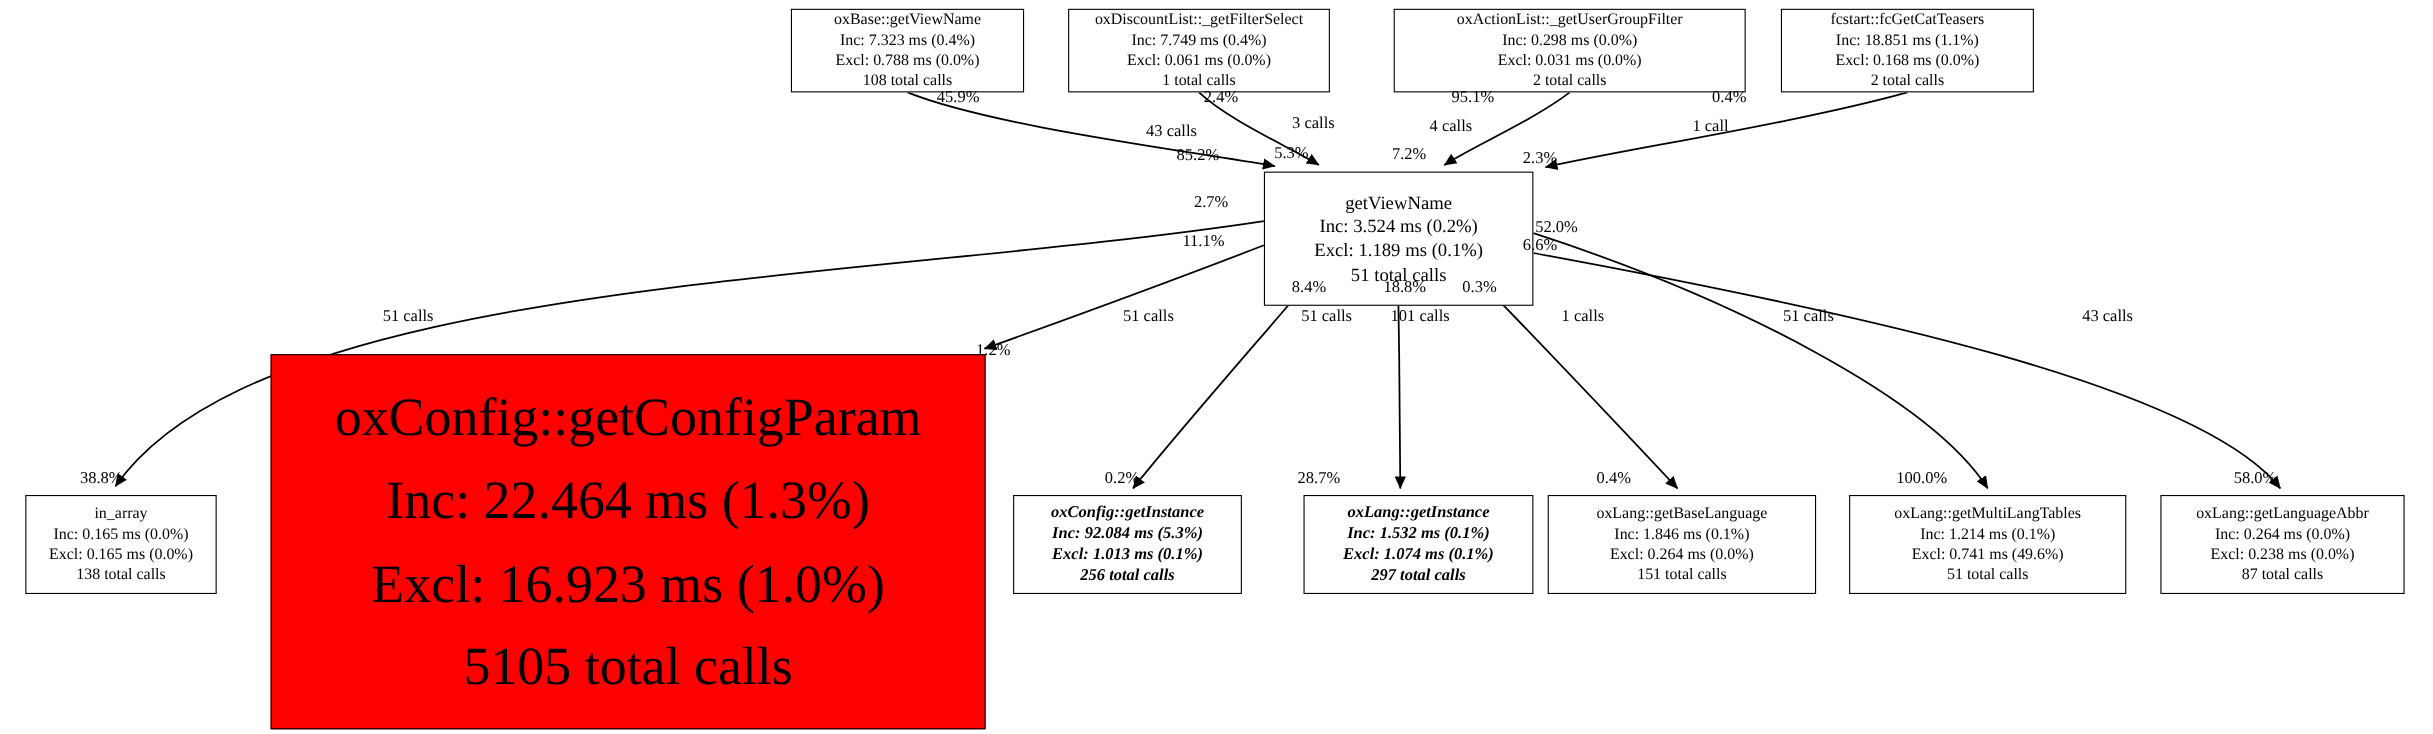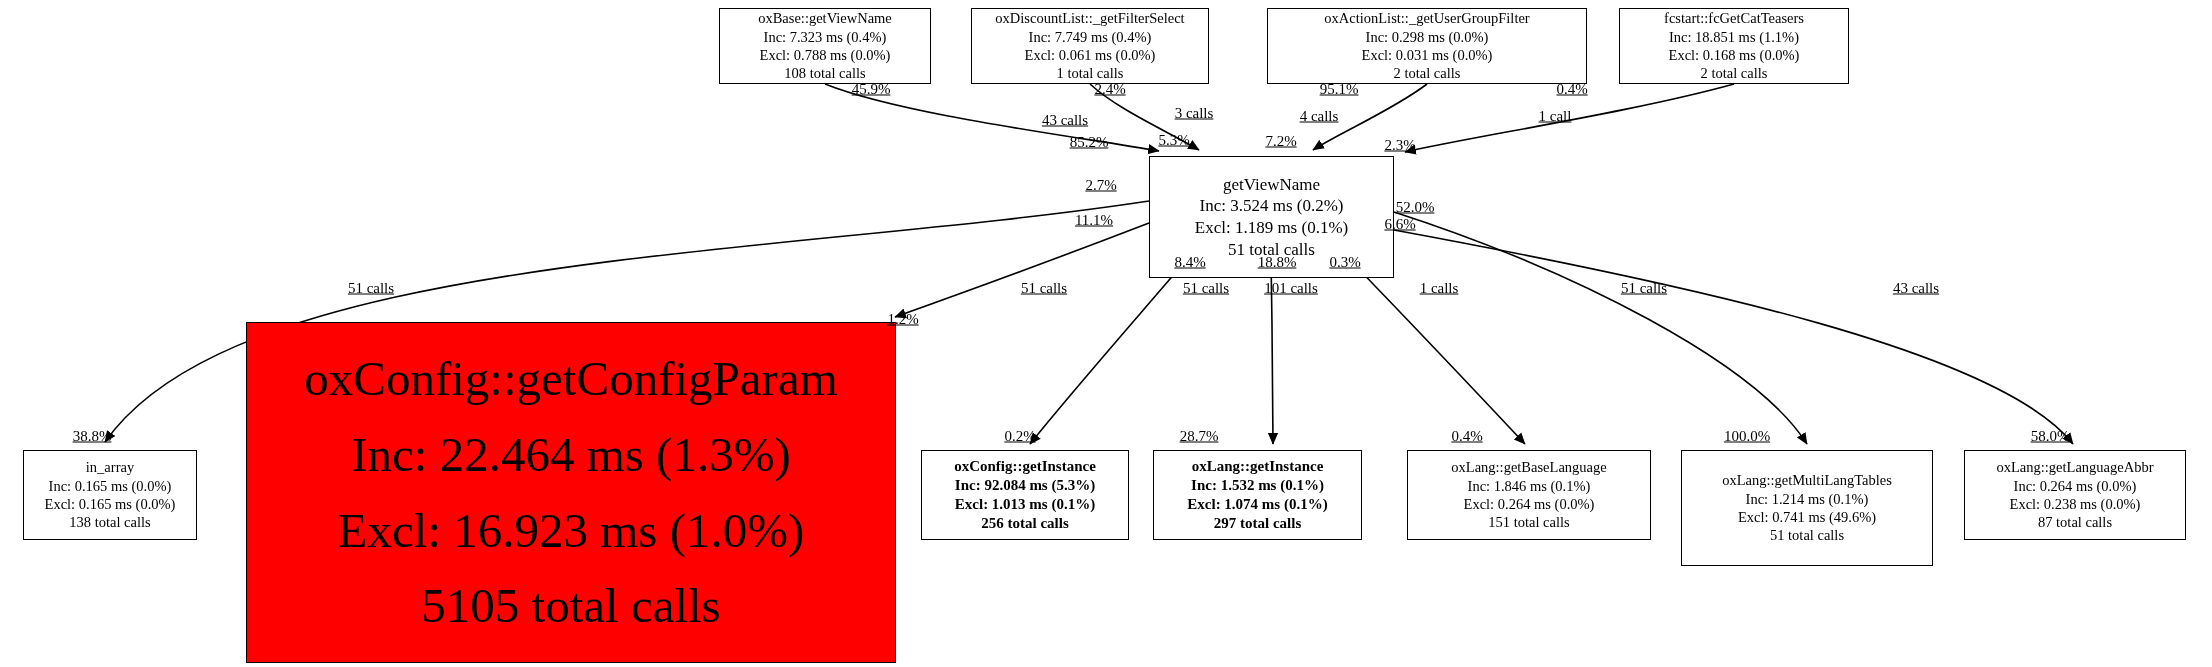--- a/index.html
+++ b/index.html
@@ -9,25 +9,25 @@
     font-family:"Liberation Serif","DejaVu Serif",serif; color:#000;
   }
   .stage { position:absolute; left:0; top:0; width:2212px; height:667px;margin-left:13px; }
   svg.edge-layer { position:absolute; left:0; top:0; }
   .node {
     position:absolute; border:1px solid #000; background:#fff;
     display:flex; flex-direction:column; align-items:center; justify-content:center;
     text-align:center; font-size:14.5px; line-height:1.27; white-space:nowrap;
   }
   .node.center-node { font-size:17px; }
-  .node.bold-node  { font-weight:bold; font-size:15px; }
+  .node.bold-node  { font-weight:bold; font-size:15px;font-style:italic; }
   .node.hot-node   { background:#ff0000; font-size:49px; line-height:1.55;text-align:right; }
   .elabel {
     position:absolute; transform:translate(-50%,-50%);
-    font-size:15px; white-space:nowrap;text-decoration:underline;
+    font-size:15px; white-space:nowrap;
   }
 </style>
 </head>
 <body>
 
 <div class="stage">
 
   <svg class="edge-layer" width="2212" height="667" viewBox="0 0 2212 667">
     <defs>
       <marker id="arrow" viewBox="0 0 10 10" refX="8.5" refY="5" markerWidth="8" markerHeight="8" orient="auto-start-reverse">
@@ -98,35 +98,35 @@
     <div>138 total calls</div>
   </div>
 
   <div class="node bold-node" style="left:908px; top:450px; width:208px; height:90px">
     <div>oxConfig::getInstance</div>
     <div>Inc: 92.084 ms (5.3%)</div>
     <div>Excl: 1.013 ms (0.1%)</div>
     <div>256 total calls</div>
   </div>
 
-  <div class="node bold-node" style="left:1140px; top:450px; width:209px; height:90px">
+  <div class="node bold-node" style="left:1172px; top:450px; width:209px; height:90px">
     <div>oxLang::getInstance</div>
     <div>Inc: 1.532 ms (0.1%)</div>
     <div>Excl: 1.074 ms (0.1%)</div>
     <div>297 total calls</div>
   </div>
 
   <div class="node" style="left:1394px; top:450px; width:244px; height:90px">
     <div>oxLang::getBaseLanguage</div>
     <div>Inc: 1.846 ms (0.1%)</div>
     <div>Excl: 0.264 ms (0.0%)</div>
     <div>151 total calls</div>
   </div>
 
-  <div class="node" style="left:1668px; top:450px; width:252px; height:116px">
+  <div class="node" style="left:1668px; top:450px; width:252px; height:90px">
     <div>oxLang::getMultiLangTables</div>
     <div>Inc: 1.214 ms (0.1%)</div>
     <div>Excl: 0.741 ms (49.6%)</div>
     <div>51 total calls</div>
   </div>
 
   <div class="node" style="left:1951px; top:450px; width:222px; height:90px">
     <div>oxLang::getLanguageAbbr</div>
     <div>Inc: 0.264 ms (0.0%)</div>
     <div>Excl: 0.238 ms (0.0%)</div>

